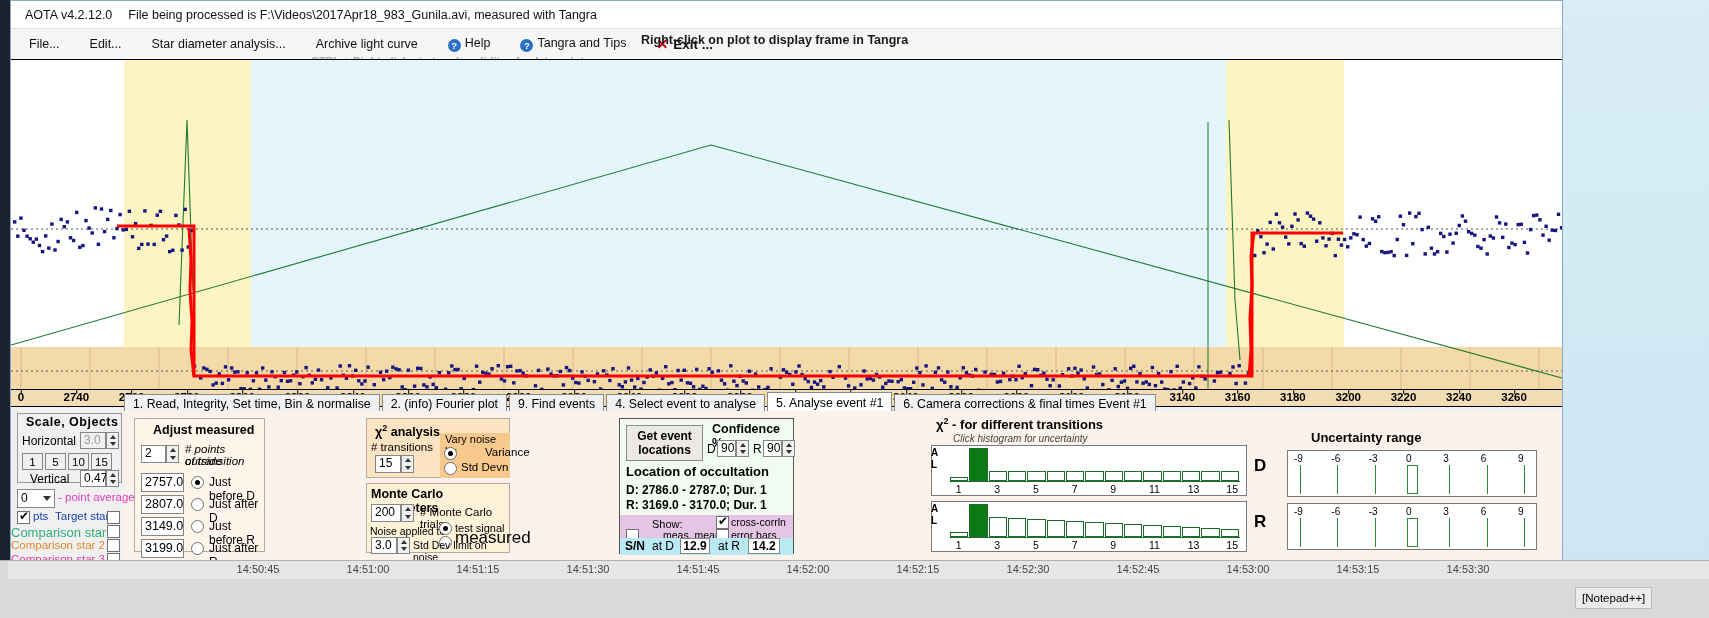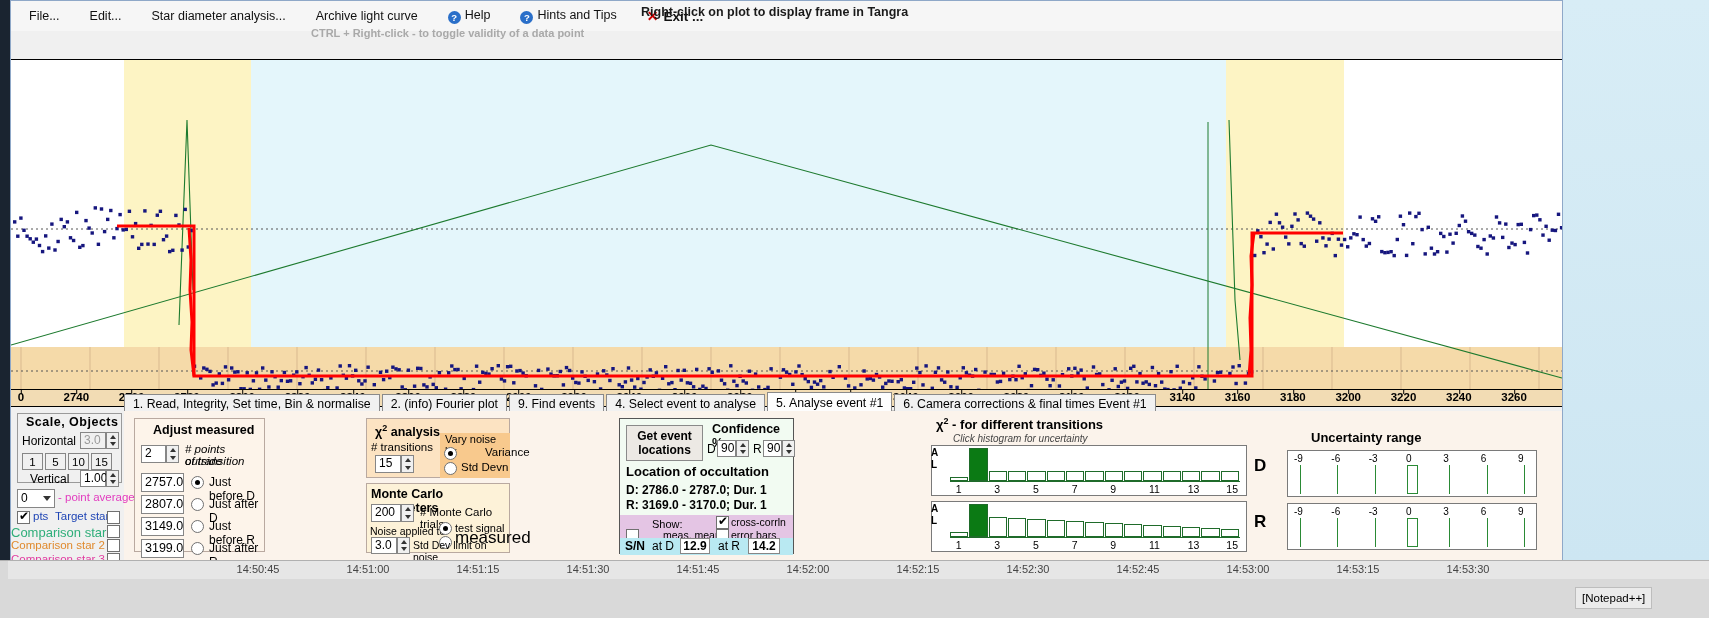--- a/index.html
+++ b/index.html
@@ -193,28 +193,32 @@
 </head>
 <body>
 
 <div id="app">
 
   <div class="desktop-left"></div>
   <div class="desktop-right-in"></div>
 
   <div class="window">
 
+    <div class="titlebar">
+      <span class="title-app">AOTA v4.2.12.0</span>
+      <span class="title-file">File being processed is F:\Videos\2017Apr18_983_Gunila.avi, measured with Tangra</span>
+    </div>
 
     <div class="menubar">
       <span class="menu-item">File...</span>
       <span class="menu-item">Edit...</span>
       <span class="menu-item">Star diameter analysis...</span>
       <span class="menu-item">Archive light curve</span>
       <span class="menu-item"><span class="help-ico">?</span><span>Help</span></span>
-      <span class="menu-item"><span class="help-ico">?</span><span>Hints and Tips</span></span>
+      <span class="menu-item"><span class="help-ico">?</span><span>Tangra and Tips</span></span>
       <span class="menu-item"><span class="exit-x">✕</span><span class="exit-label">Exit ...</span></span>
       <span class="hint-right">Right-click on plot to display frame in Tangra</span>
       <span class="ctrl-hint">CTRL + Right-click  -  to toggle validity of a data point</span>
     </div>
 
     <div class="plot-wrap">
       <svg class="plot-canvas" viewBox="0 0 1551 330" preserveAspectRatio="none">
         <rect x="0" y="0" width="1551" height="330" fill="#ffffff"></rect>
 
         <rect x="240" y="0" width="975" height="330" fill="#e4f6fb"></rect>
@@ -825,21 +829,21 @@
         <div class="txtbox dis" style="left:62px; top:18px; width:26px; height:17px;">3.0</div>
         <div class="spin" style="left:88px; top:18px; height:17px;">
             <div class="up"></div>
             <div class="dn"></div>
           </div>
         <div class="btnsm" style="left:4px; top:39px;">1</div>
         <div class="btnsm" style="left:27px; top:39px;">5</div>
         <div class="btnsm" style="left:50px; top:39px;">10</div>
         <div class="btnsm" style="left:73px; top:39px;">15</div>
         <span class="lbl" style="left:12px; top:58px;">Vertical</span>
-        <div class="txtbox" style="left:62px; top:56px; width:26px; height:17px;">1.00</div>
+        <div class="txtbox" style="left:62px; top:56px; width:26px; height:17px;">0.47</div>
         <div class="spin" style="left:88px; top:56px; height:17px;">
             <div class="up"></div>
             <div class="dn"></div>
           </div>
       </div>
 
       <div class="combo" style="left:6px; top:78px; width:38px; height:19px;">
         <span>0</span>
         <span class="ar"></span>
       </div>

